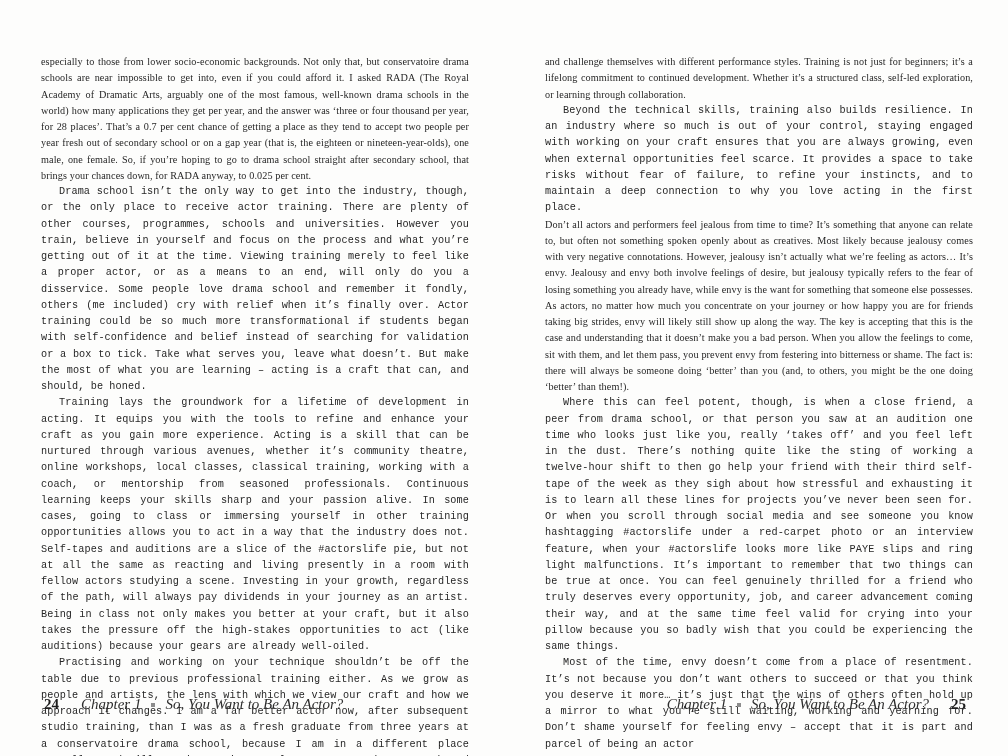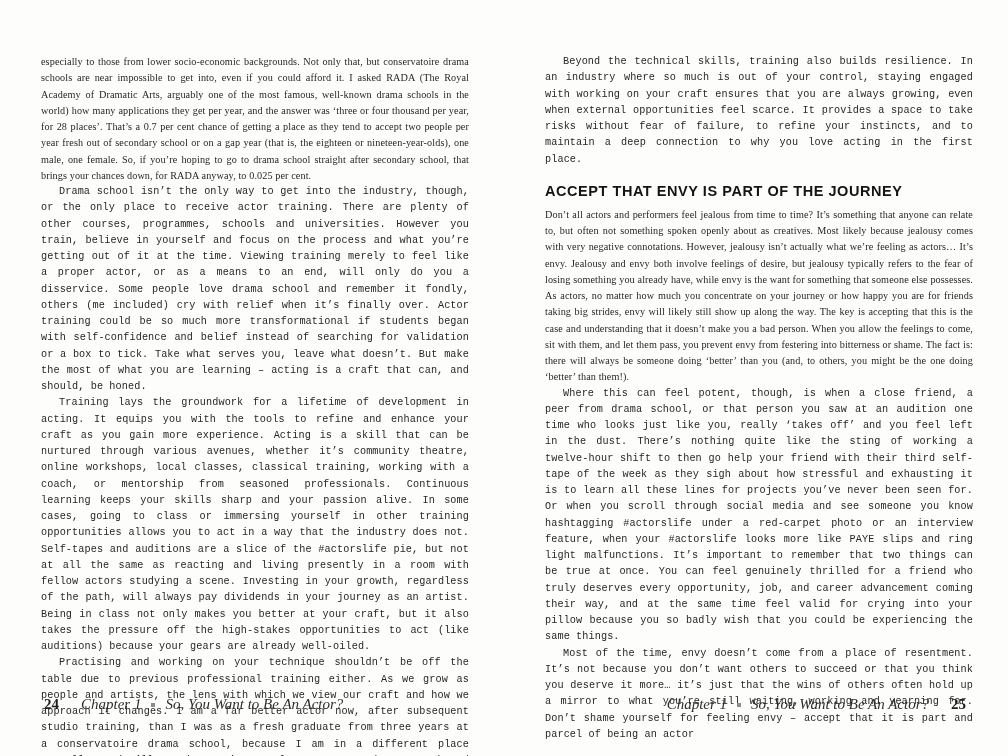--- a/index.html
+++ b/index.html
@@ -71,22 +71,22 @@
     <p class="indent">Drama school isn’t the only way to get into the industry, though, or the only place to receive actor training. There are plenty of other courses, programmes, schools and universities. However you train, believe in yourself and focus on the process and what you’re getting out of it at the time. Viewing training merely to feel like a proper actor, or as a means to an end, will only do you a disservice. Some people love drama school and remember it fondly, others (me included) cry with relief when it’s finally over. Actor training could be so much more transformational if students began with self-confidence and belief instead of searching for validation or a box to tick. Take what serves you, leave what doesn’t. But make the most of what you are learning – acting is a craft that can, and should, be honed.</p>
     <p class="indent">Training lays the groundwork for a lifetime of development in acting. It equips you with the tools to refine and enhance your craft as you gain more experience. Acting is a skill that can be nurtured through various avenues, whether it’s community theatre, online workshops, local classes, classical training, working with a coach, or mentorship from seasoned professionals. Continuous learning keeps your skills sharp and your passion alive. In some cases, going to class or immersing yourself in other training opportunities allows you to act in a way that the industry does not. Self-tapes and auditions are a slice of the #actorslife pie, but not at all the same as reacting and living presently in a room with fellow actors studying a scene. Investing in your growth, regardless of the path, will always pay dividends in your journey as an artist. Being in class not only makes you better at your craft, but it also takes the pressure off the high-stakes opportunities to act (like auditions) because your gears are already well-oiled.</p>
     <p class="indent">Practising and working on your technique shouldn’t be off the table due to previous professional training either. As we grow as people and artists, the lens with which we view our craft and how we approach it changes. I am a far better actor now, after subsequent studio training, than I was as a fresh graduate from three years at a conservatoire drama school, because I am in a different place mentally. And I’ll continue going to class even now that I teach and coach others, because there is always more to learn. The best actors in the world, those with decades-long careers, still seek out coaches, explore new techniques,</p>
   </div>
 
   <div class="footer left">
     <span class="pagenum">24</span><span>Chapter 1</span><span class="sep-square"></span><span>So, You Want to Be An Actor?</span>
   </div>
 
   <div class="page-body right">
+    <p>and challenge themselves with different performance styles. Training is not just for beginners; it’s a lifelong commitment to continued development. Whether it’s a structured class, self-led exploration, or learning through collaboration.</p>
     <p class="indent">Beyond the technical skills, training also builds resilience. In an industry where so much is out of your control, staying engaged with working on your craft ensures that you are always growing, even when external opportunities feel scarce. It provides a space to take risks without fear of failure, to refine your instincts, and to maintain a deep connection to why you love acting in the first place.</p>
-    <h2 class="section-heading">ACCEPT THAT ENVY IS PART OF THE JOURNEY</h2>
     <p>Don’t all actors and performers feel jealous from time to time? It’s something that anyone can relate to, but often not something spoken openly about as creatives. Most likely because jealousy comes with very negative connotations. However, jealousy isn’t actually what we’re feeling as actors… It’s envy. Jealousy and envy both involve feelings of desire, but jealousy typically refers to the fear of losing something you already have, while envy is the want for something that someone else possesses. As actors, no matter how much you concentrate on your journey or how happy you are for friends taking big strides, envy will likely still show up along the way. The key is accepting that this is the case and understanding that it doesn’t make you a bad person. When you allow the feelings to come, sit with them, and let them pass, you prevent envy from festering into bitterness or shame. The fact is: there will always be someone doing ‘better’ than you (and, to others, you might be the one doing ‘better’ than them!).</p>
     <p class="indent">Where this can feel potent, though, is when a close friend, a peer from drama school, or that person you saw at an audition one time who looks just like you, really ‘takes off’ and you feel left in the dust. There’s nothing quite like the sting of working a twelve-hour shift to then go help your friend with their third self-tape of the week as they sigh about how stressful and exhausting it is to learn all these lines for projects you’ve never been seen for. Or when you scroll through social media and see someone you know hashtagging #actorslife under a red-carpet photo or an interview feature, when your #actorslife looks more like PAYE slips and ring light malfunctions. It’s important to remember that two things can be true at once. You can feel genuinely thrilled for a friend who truly deserves every opportunity, job, and career advancement coming their way, and at the same time feel valid for crying into your pillow because you so badly wish that you could be experiencing the same things.</p>
     <p class="indent">Most of the time, envy doesn’t come from a place of resentment. It’s not because you don’t want others to succeed or that you think you deserve it more… it’s just that the wins of others often hold up a mirror to what you’re still waiting, working and yearning for. Don’t shame yourself for feeling envy – accept that it is part and parcel of being an actor</p>
   </div>
 
   <div class="footer right">
     <span>Chapter 1</span><span class="sep-square"></span><span>So, You Want to Be An Actor?</span><span class="pagenum">25</span>
   </div>
 
 </div>

